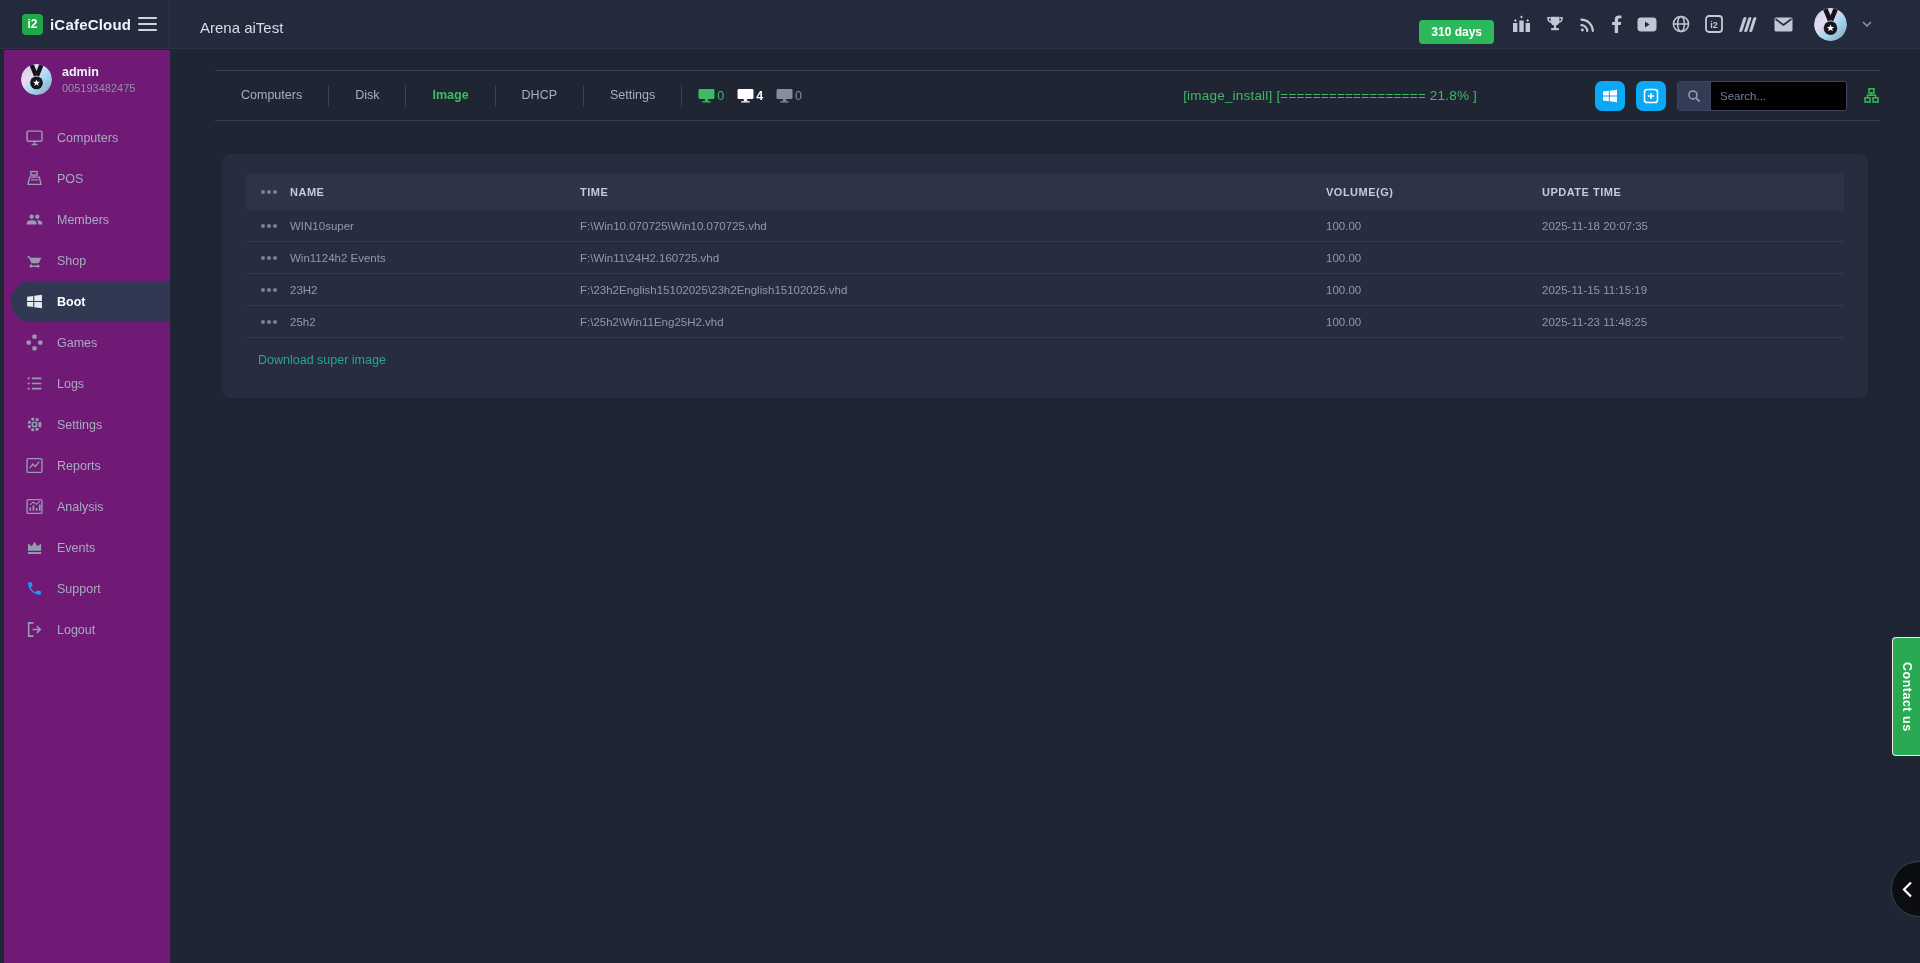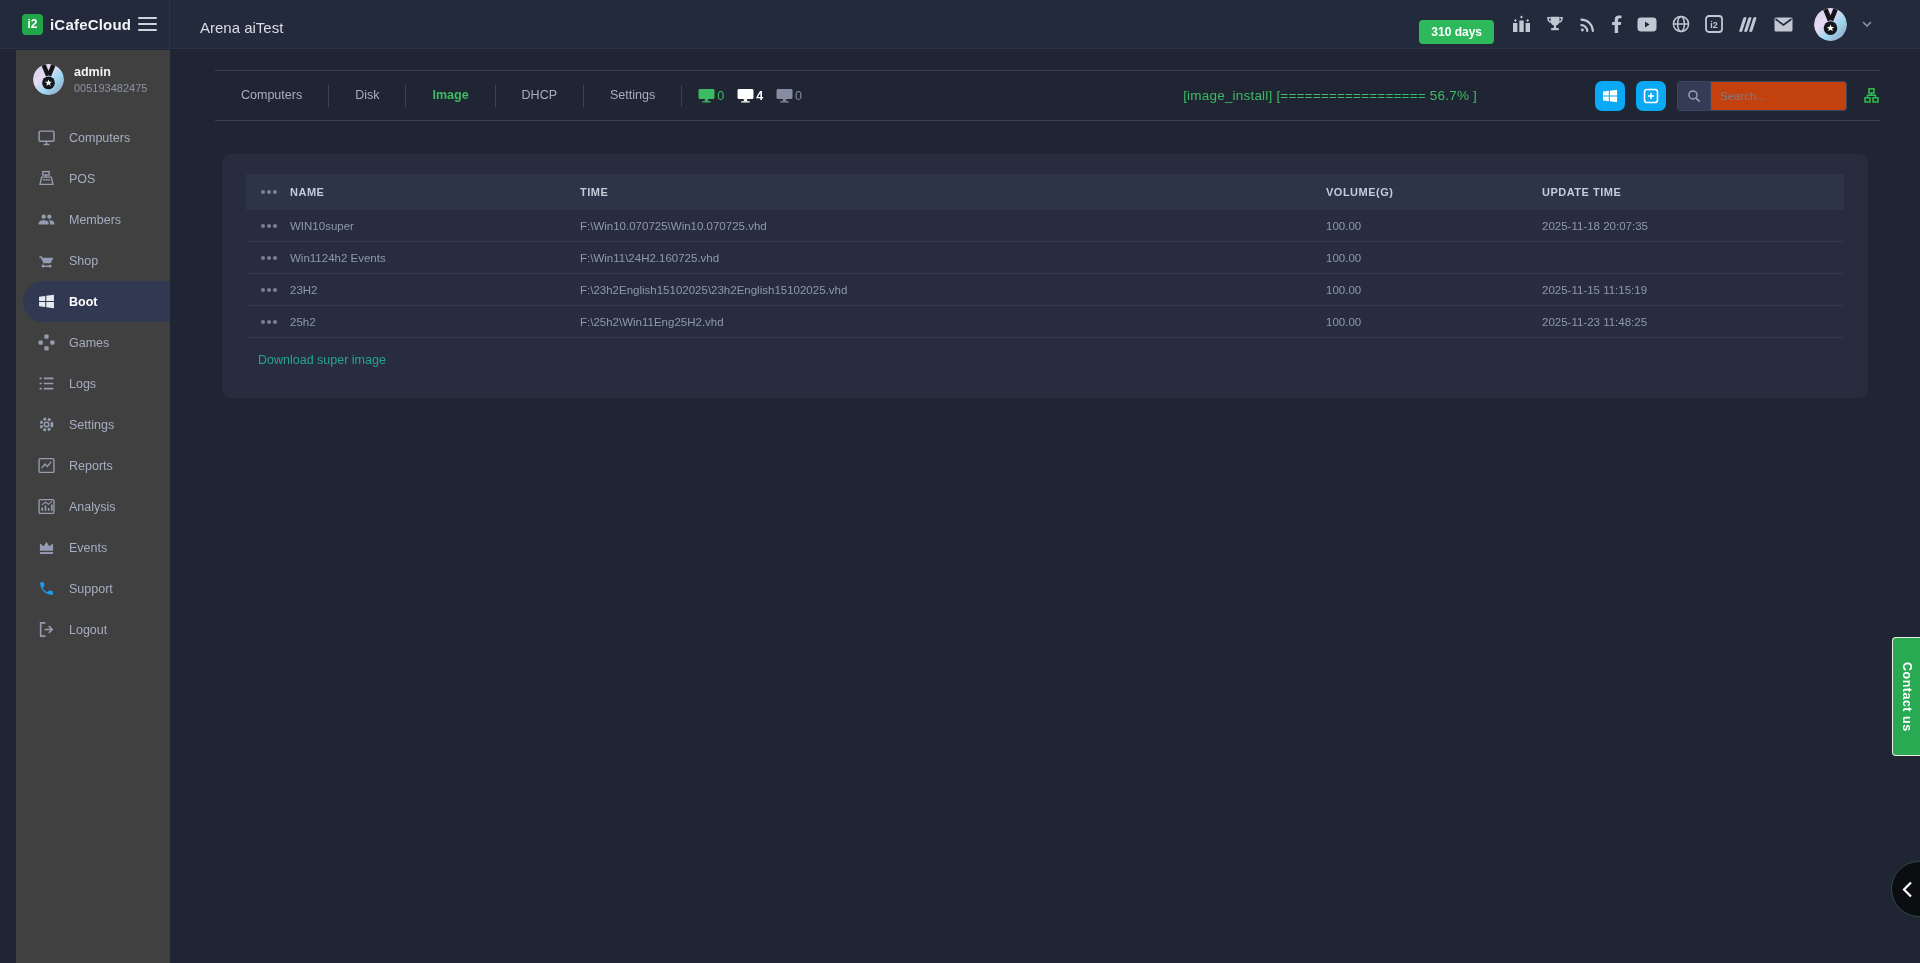--- a/index.html
+++ b/index.html
@@ -18,21 +18,21 @@
   .hamburger i { display:block; height:2px; background:#cfd3de; border-radius:1px; }
   .page-title { color:#d9dce5; font-size:15px; margin-left:30px; font-weight:500;margin-top:7px; }
   .topbar-right { margin-left:auto; display:flex; align-items:center; padding-right:48px; gap:15px; }
   .days-badge { background:#2eb85c; color:#fff; font-size:12px; font-weight:bold;
     padding:5px 12px; border-radius:4px; margin-right:18px; cursor:pointer;margin-top:16px; }
   .tb-icon { color:#c2c7d4; cursor:pointer; display:flex; align-items:center; }
   .avatar { border-radius:50%; overflow:hidden; cursor:pointer; }
   .chev-down { color:#8b92a8; }
 
   
-  .sidebar { position:absolute; left:16px; top:50px; width:170px; height:913px; background:#404040; }
+  .sidebar { position:absolute; left:4px; top:50px; width:170px; height:913px; background:#701a75; }
   .user-block { display:flex; align-items:center; padding:14px 0 14px 17px; }
   .user-meta { margin-left:10px; }
   .user-name { color:#f0f2f6; font-size:12.5px; font-weight:bold; }
   .user-id { color:#8b92a8; font-size:11px; margin-top:3px; }
   .nav { margin-top:8px; }
   .nav-item { height:41px; display:flex; align-items:center; padding-left:22px; cursor:pointer;
     color:#a7adc0; font-size:12.5px; }
   .nav-item .nico { width:17px; height:17px; color:#959cb2; margin-right:14px; flex:0 0 17px; }
   .nav-item.active { background:#313852; border-radius:24px 0 0 24px; margin-left:7px; padding-left:15px;
     color:#ffffff; font-weight:bold; }
@@ -52,21 +52,21 @@
   .mon.green { color:#3dbb63; }
   .mon.white { color:#ffffff; font-weight:bold; }
   .mon.gray  { color:#868da2; }
   .progress-text { margin-left:auto; color:#3dbb63; font-size:13.5px; letter-spacing:.2px; white-space:pre; }
   .tool-btns { display:flex; gap:11px; margin-left:118px; }
   .blue-btn { width:30px; height:30px; border-radius:7px; background:#0ba9f5; border:none;
     display:flex; align-items:center; justify-content:center; color:#fff; cursor:pointer; }
   .searchbox { margin-left:11px; display:flex; height:30px; width:170px; border:1px solid #3c4460; border-radius:3px; overflow:hidden; }
   .search-mag { width:33px; background:#343b55; display:flex; align-items:center; justify-content:center;
     color:#9aa1b6; border-right:1px solid #3c4460; cursor:pointer; flex:0 0 33px; }
-  .searchbox input { flex:1; background:#c2410c; border:none; outline:none; color:#c6cbd9;
+  .searchbox input { flex:1; background:#000000; border:none; outline:none; color:#c6cbd9;
     font-size:11.5px; padding:0 9px; font-family:"Liberation Sans", sans-serif; }
   .searchbox input::placeholder { color:#767d94; }
   .sitemap-btn { margin-left:16px; color:#2fbf4f; cursor:pointer; }
 
   
   .card { margin:33px 52px 0; height:244px; background:#272d3f; border-radius:9px; padding:20px 24px 0; }
   .trow { display:grid; grid-template-columns:44px 290px 1fr 216px 302px; align-items:center; }
   .thead { height:36px; background:#2d3447; color:#c6cbd9; font-size:11px; font-weight:bold; letter-spacing:.5px; }
   .tbody-row { height:32px; color:#9098ad; font-size:11.5px; border-bottom:1px solid #323a52; cursor:default; }
   .tbody-row:last-child { border-bottom:none; }
@@ -362,21 +362,21 @@
       <span class="mon gray">
         <svg viewBox="0 0 16 14" fill="currentColor">
             <rect x="0.5" y="0.8" width="15" height="9.6" rx="1.4"></rect>
             <rect x="6.4" y="10.4" width="3.2" height="2"></rect>
             <rect x="4" y="12.4" width="8" height="1.2"></rect>
           </svg>
         <span>0</span>
       </span>
     </div>
 
-    <span class="progress-text">[image_install] [================== 56.7% ]</span>
+    <span class="progress-text">[image_install] [================== 21.8% ]</span>
 
     <div class="tool-btns">
       <button class="blue-btn">
         <svg width="16" height="16" viewBox="0 0 16 16" fill="currentColor">
             <path d="M1 3.6l5.8-.8v4.7H1zM7.8 2.7L15 1.7v5.8H7.8zM1 8.5h5.8v4.7L1 12.4zM7.8 8.5H15v5.8l-7.2-1z"></path>
           </svg>
       </button>
       <button class="blue-btn">
         <svg width="16" height="16" viewBox="0 0 16 16" fill="none" stroke="currentColor" stroke-width="1.6">
             <rect x="1.5" y="1.5" width="13" height="13" rx="2.6"></rect>

